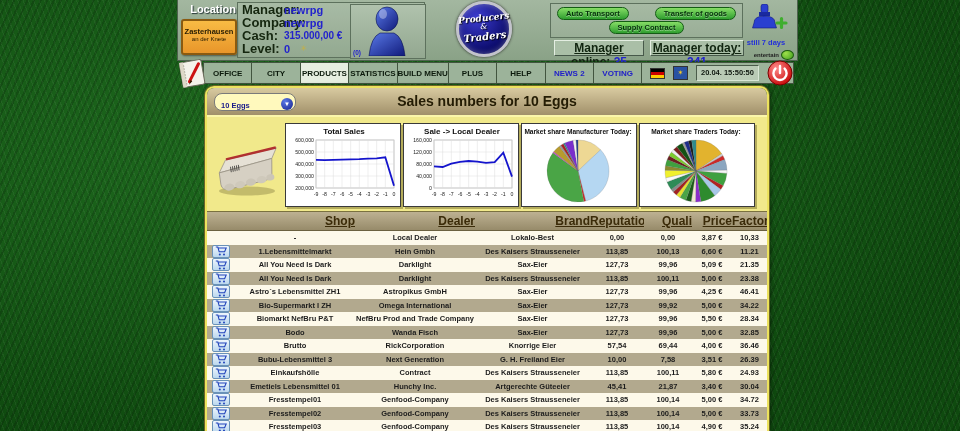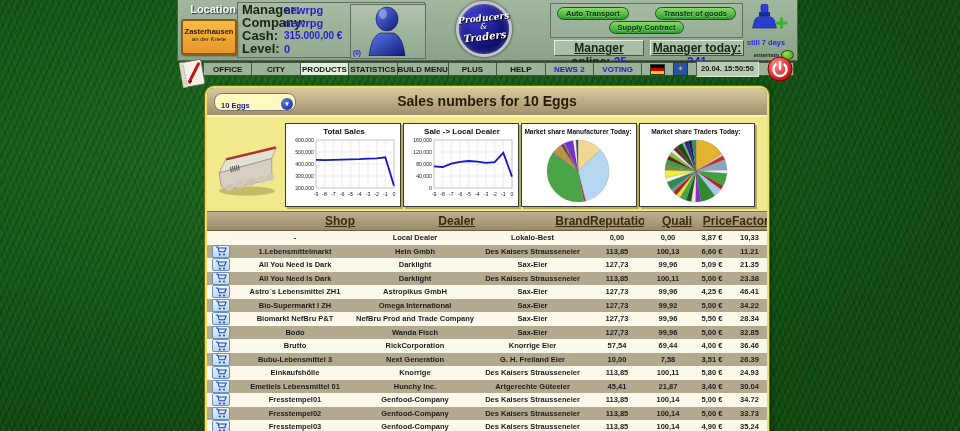--- a/index.html
+++ b/index.html
@@ -56,21 +56,21 @@
   .stat-box.s2{left:472px;width:92px;}
   .stamp{position:absolute;left:572px;top:4px;width:38px;height:32px;cursor:pointer;}
   .trial{position:absolute;left:556px;top:38px;width:64px;text-align:center;
     font-size:7.5px;font-weight:bold;color:#2330d8;}
   .entertain{position:absolute;left:560px;top:50px;width:56px;text-align:right;
     font-size:6px;font-weight:bold;color:#222;cursor:pointer;}
   .ent-icon{display:inline-block;width:11px;height:8px;border-radius:50%;
     background:radial-gradient(circle at 35% 30%,#9fe04a,#3f9e1e);border:1px solid #1d5c0e;
     vertical-align:middle;margin-left:2px;}
   
-  .navbar{position:absolute;left:203px;top:62px;width:591px;height:14px;display:flex;align-items:center;
+  .navbar{position:absolute;left:203px;top:62px;width:591px;height:22px;display:flex;align-items:center;
     background:#9cb39a;border:1px solid #42553f;box-sizing:border-box;}
   .tabs{display:flex;width:445px;height:100%;}
   .tab{flex:1;display:flex;align-items:center;justify-content:center;
     font-size:8px;font-weight:bold;color:#0c1a0c;background:#9cb39a;
     border-right:1px solid #42553f;cursor:pointer;white-space:nowrap;}
   .tab.active{background:#e6eee0;}
   .tab.hl{color:#2020c8;}
   .flag{width:13px;height:9px;margin-left:8px;cursor:pointer;border:1px solid #333;}
   .flag.de{background:linear-gradient(#000 33%, #cc0000 33% 66%, #ffcc00 66%);}
   .flag.eu{height:12px;background:#2952a3;color:#ffd020;font-size:7px;line-height:12px;text-align:center;}
@@ -579,21 +579,21 @@
           <div class="cell icon-cell">
             <span class="cart-btn">
               <svg width="12" height="10" viewBox="0 0 12 10">
                 <path d="M0.8 1 h2 l1.4 4.8 h5.4 l1.6-3.8 h-8" fill="none" stroke="#2244bb" stroke-width="1.1"></path>
                 <circle cx="4.8" cy="8.6" r="1" fill="#2244bb"></circle>
                 <circle cx="9" cy="8.6" r="1" fill="#2244bb"></circle>
               </svg>
             </span>
           </div>
           <div class="cell c-shop">Einkaufshölle</div>
-          <div class="cell c-dealer">Knorrige</div>
+          <div class="cell c-dealer">Contract</div>
           <div class="cell c-brand">Des Kaisers Strausseneier</div>
           <div class="cell c-reputation">113,85</div>
           <div class="cell c-quali">100,11</div>
           <div class="cell c-price">5,80 €</div>
           <div class="cell c-factor">24.93</div>
         </div>
         <div class="trow dark">
           <div class="cell icon-cell">
             <span class="cart-btn">
               <svg width="12" height="10" viewBox="0 0 12 10">

